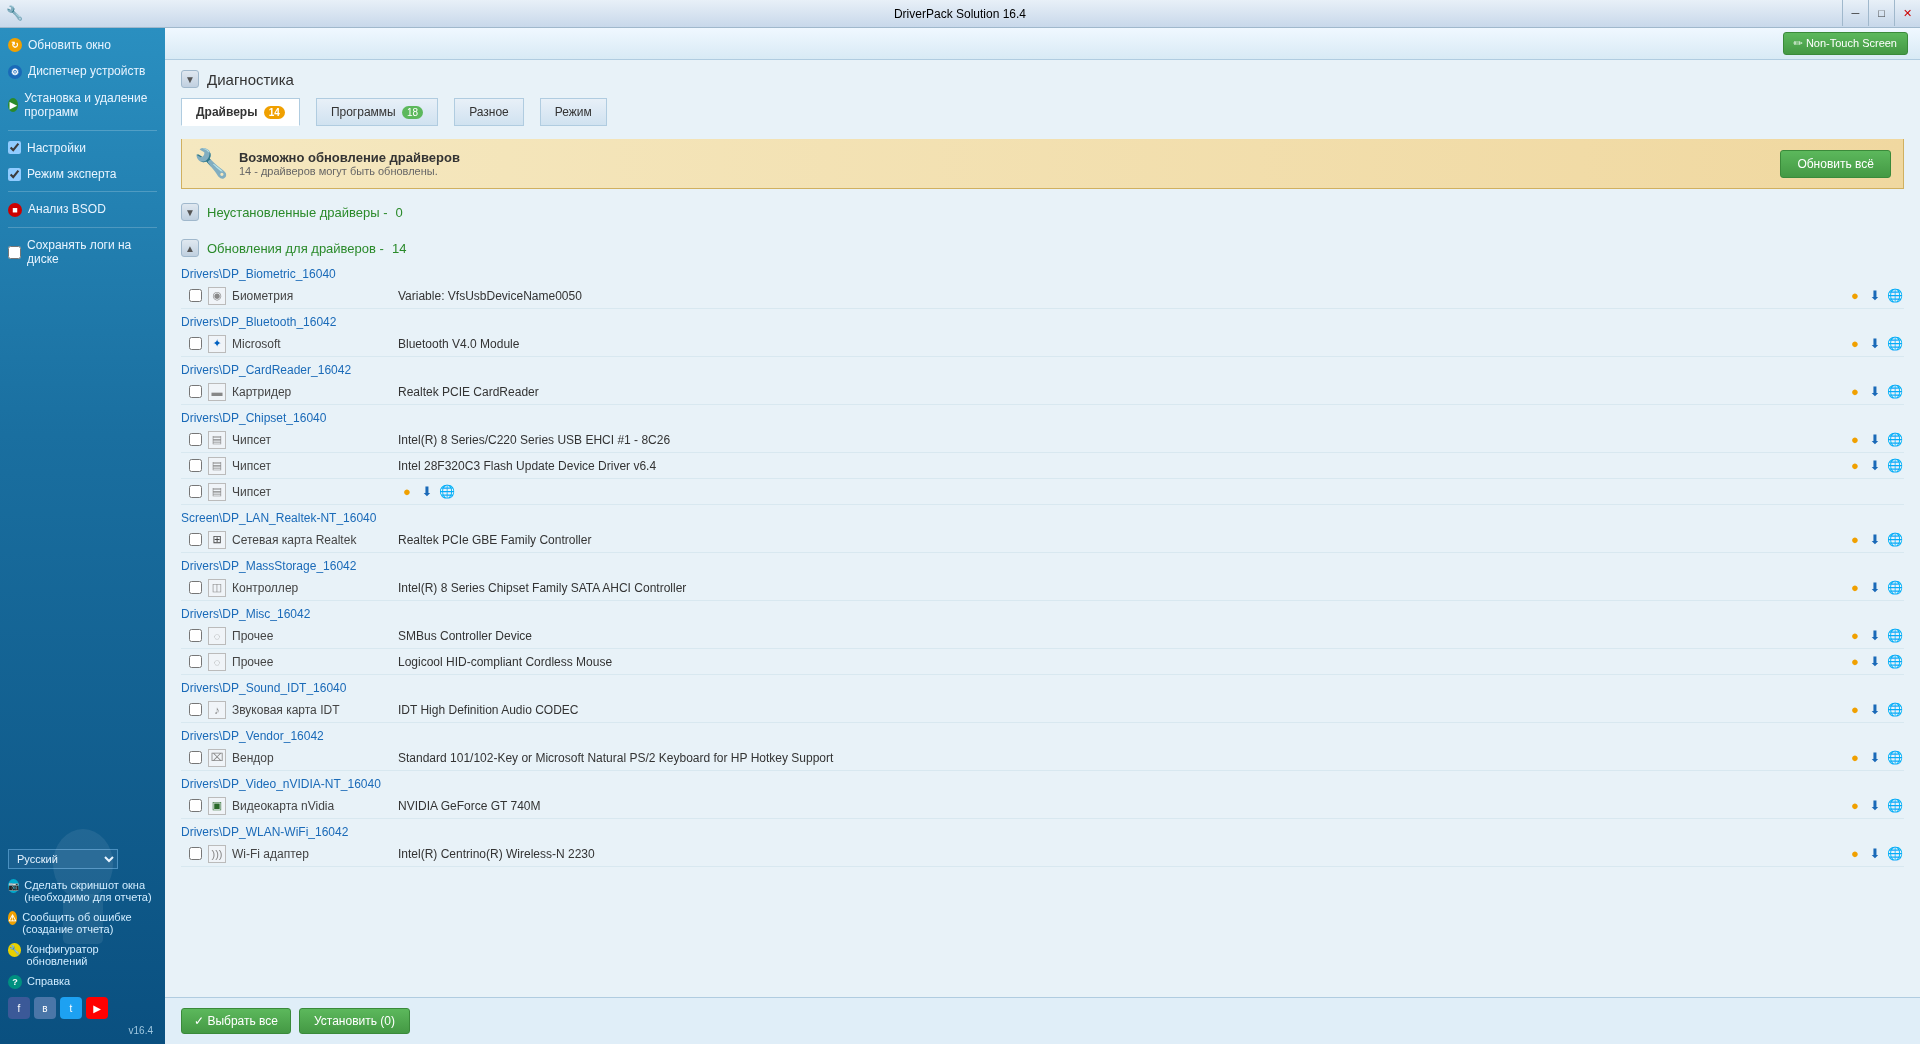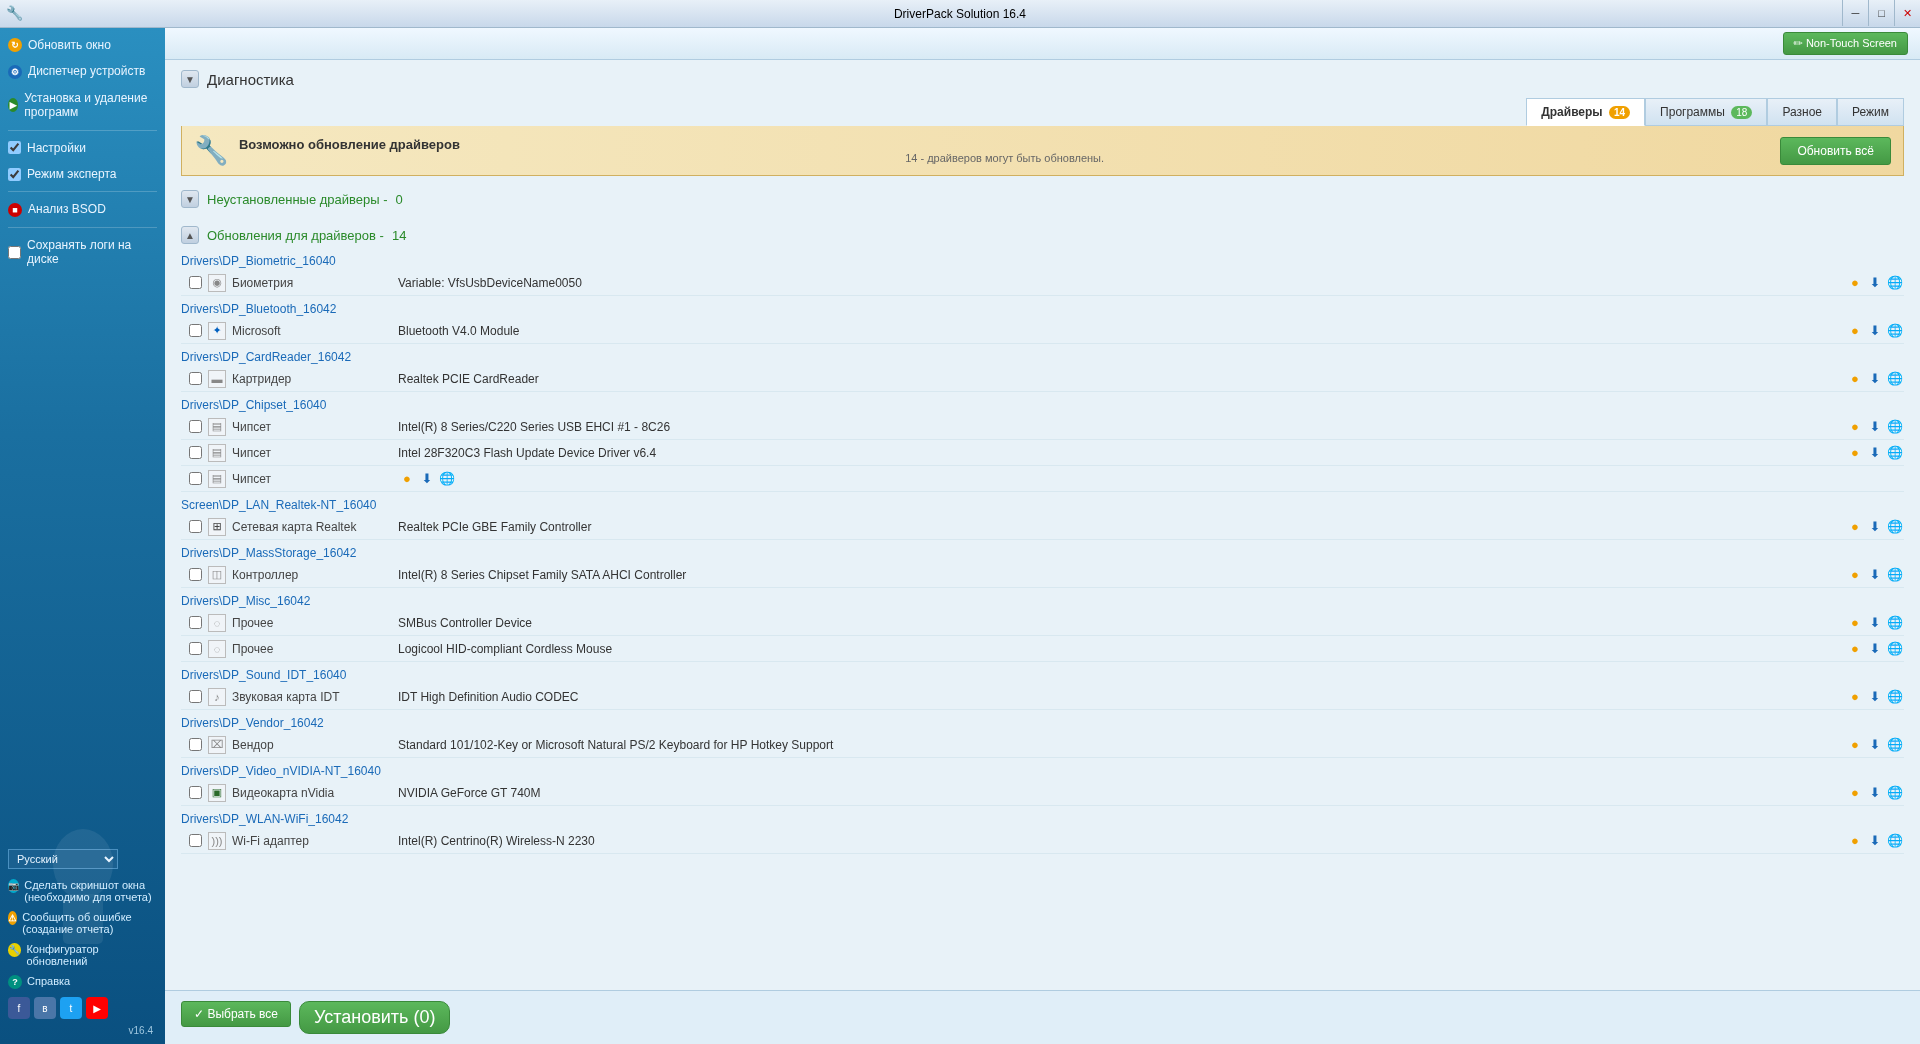--- a/index.html
+++ b/index.html
@@ -63,36 +63,36 @@
 
     
     #content { flex: 1; overflow-y: auto; padding: 10px 16px; }
 
     
     .section-header { display: flex; align-items: center; gap: 8px; margin-bottom: 10px; }
     .collapse-btn { width: 18px; height: 18px; background: linear-gradient(to bottom, #e0e8f0, #c0d0e0); border: 1px solid #a0b8cc; border-radius: 3px; display: flex; align-items: center; justify-content: center; cursor: pointer; font-size: 10px; color: #555; }
     .section-title { font-size: 15px; color: #333; font-weight: normal; }
 
     
-    .tabs { display: flex; gap: 0; margin-bottom: 0; justify-content: flex-end; }
+    .tabs { display: flex; gap: 16px; margin-bottom: 13px; }
     .tab {
       padding: 6px 14px; font-size: 12px; cursor: pointer; border: 1px solid #b0cce0;
       background: linear-gradient(to bottom, #e8f0f8, #d0e2f0);
       color: #333; position: relative;
     }
     .tab.active { background: #fff; border-bottom: 1px solid #fff; z-index: 1; font-weight: bold; }
     .tab-badge { display: inline-block; background: #f0a000; color: #fff; border-radius: 8px; padding: 1px 5px; font-size: 10px; margin-left: 3px; }
     .tab-badge.green { background: #5cb85c; }
 
     
     .notify-bar { background: linear-gradient(to right, #f5e8c0, #f0d8a0); border: 1px solid #d0b060; display: flex; align-items: center; padding: 8px 12px; gap: 10px; margin-bottom: 0; border-top: none; }
     .notify-bar .notify-icon { font-size: 28px; }
     .notify-bar .notify-text { flex: 1; }
     .notify-bar .notify-title { font-weight: bold; font-size: 13px; color: #333; }
-    .notify-bar .notify-sub { font-size: 11px; color: #666; text-align: center; }
+    .notify-bar .notify-sub { font-size: 11px; color: #666; }
     .update-all-btn { background: linear-gradient(to bottom, #5cb85c, #449944); color: #fff; border: 1px solid #3a8a3a; padding: 6px 16px; font-size: 12px; cursor: pointer; border-radius: 3px; white-space: nowrap; }
 
     
     .driver-section { margin-top: 10px; }
     .driver-section-header { display: flex; align-items: center; gap: 8px; padding: 4px 0; }
     .driver-section-title { color: #2a8a2a; font-size: 13px; }
     .driver-section-count { color: #2a8a2a; font-size: 13px; }
 
     
     .driver-group { margin: 4px 0; }
@@ -102,23 +102,23 @@
       border-bottom: 1px solid #d8e8f0; gap: 6px;
       min-height: 26px;
     }
     .driver-checkbox { width: 13px; height: 13px; cursor: pointer; }
     .driver-type { width: 160px; color: #444; font-size: 12px; }
     .driver-desc { flex: 1; color: #333; font-size: 12px; }
     .driver-actions { display: flex; gap: 2px; align-items: center; }
     .action-icon { width: 18px; height: 18px; display: flex; align-items: center; justify-content: center; cursor: pointer; font-size: 13px; }
 
     
-    #action-bar { padding: 10px 16px; display: flex; gap: 8px; align-items: flex-start; background: #e0eef8; border-top: 1px solid #b0cce0; }
+    #action-bar { padding: 10px 16px; display: flex; gap: 8px; align-items: flex-end; background: #e0eef8; border-top: 1px solid #b0cce0; }
     .select-all-btn { background: linear-gradient(to bottom, #5cb85c, #449944); color: #fff; border: 1px solid #3a8a3a; padding: 5px 12px; font-size: 12px; cursor: pointer; border-radius: 3px; display: flex; align-items: center; gap: 4px; }
-    .install-btn { background: linear-gradient(to bottom, #5cb85c, #449944); color: #fff; border: 1px solid #3a8a3a; padding: 5px 14px; font-size: 18px; cursor: pointer; border-radius: 10px; }
+    .install-btn { background: linear-gradient(to bottom, #5cb85c, #449944); color: #fff; border: 1px solid #3a8a3a; padding: 5px 14px; font-size: 12px; cursor: pointer; border-radius: 3px; }
 
     
     .ico-orange { color: #f0a000; }
     .ico-blue { color: #1a6ab8; }
     .ico-green { color: #2a8a2a; }
 
     
     .icon-box { width: 18px; height: 18px; border: 1px solid #bbb; background: #f0f4f8; display: flex; align-items: center; justify-content: center; font-size: 11px; }
 
     

